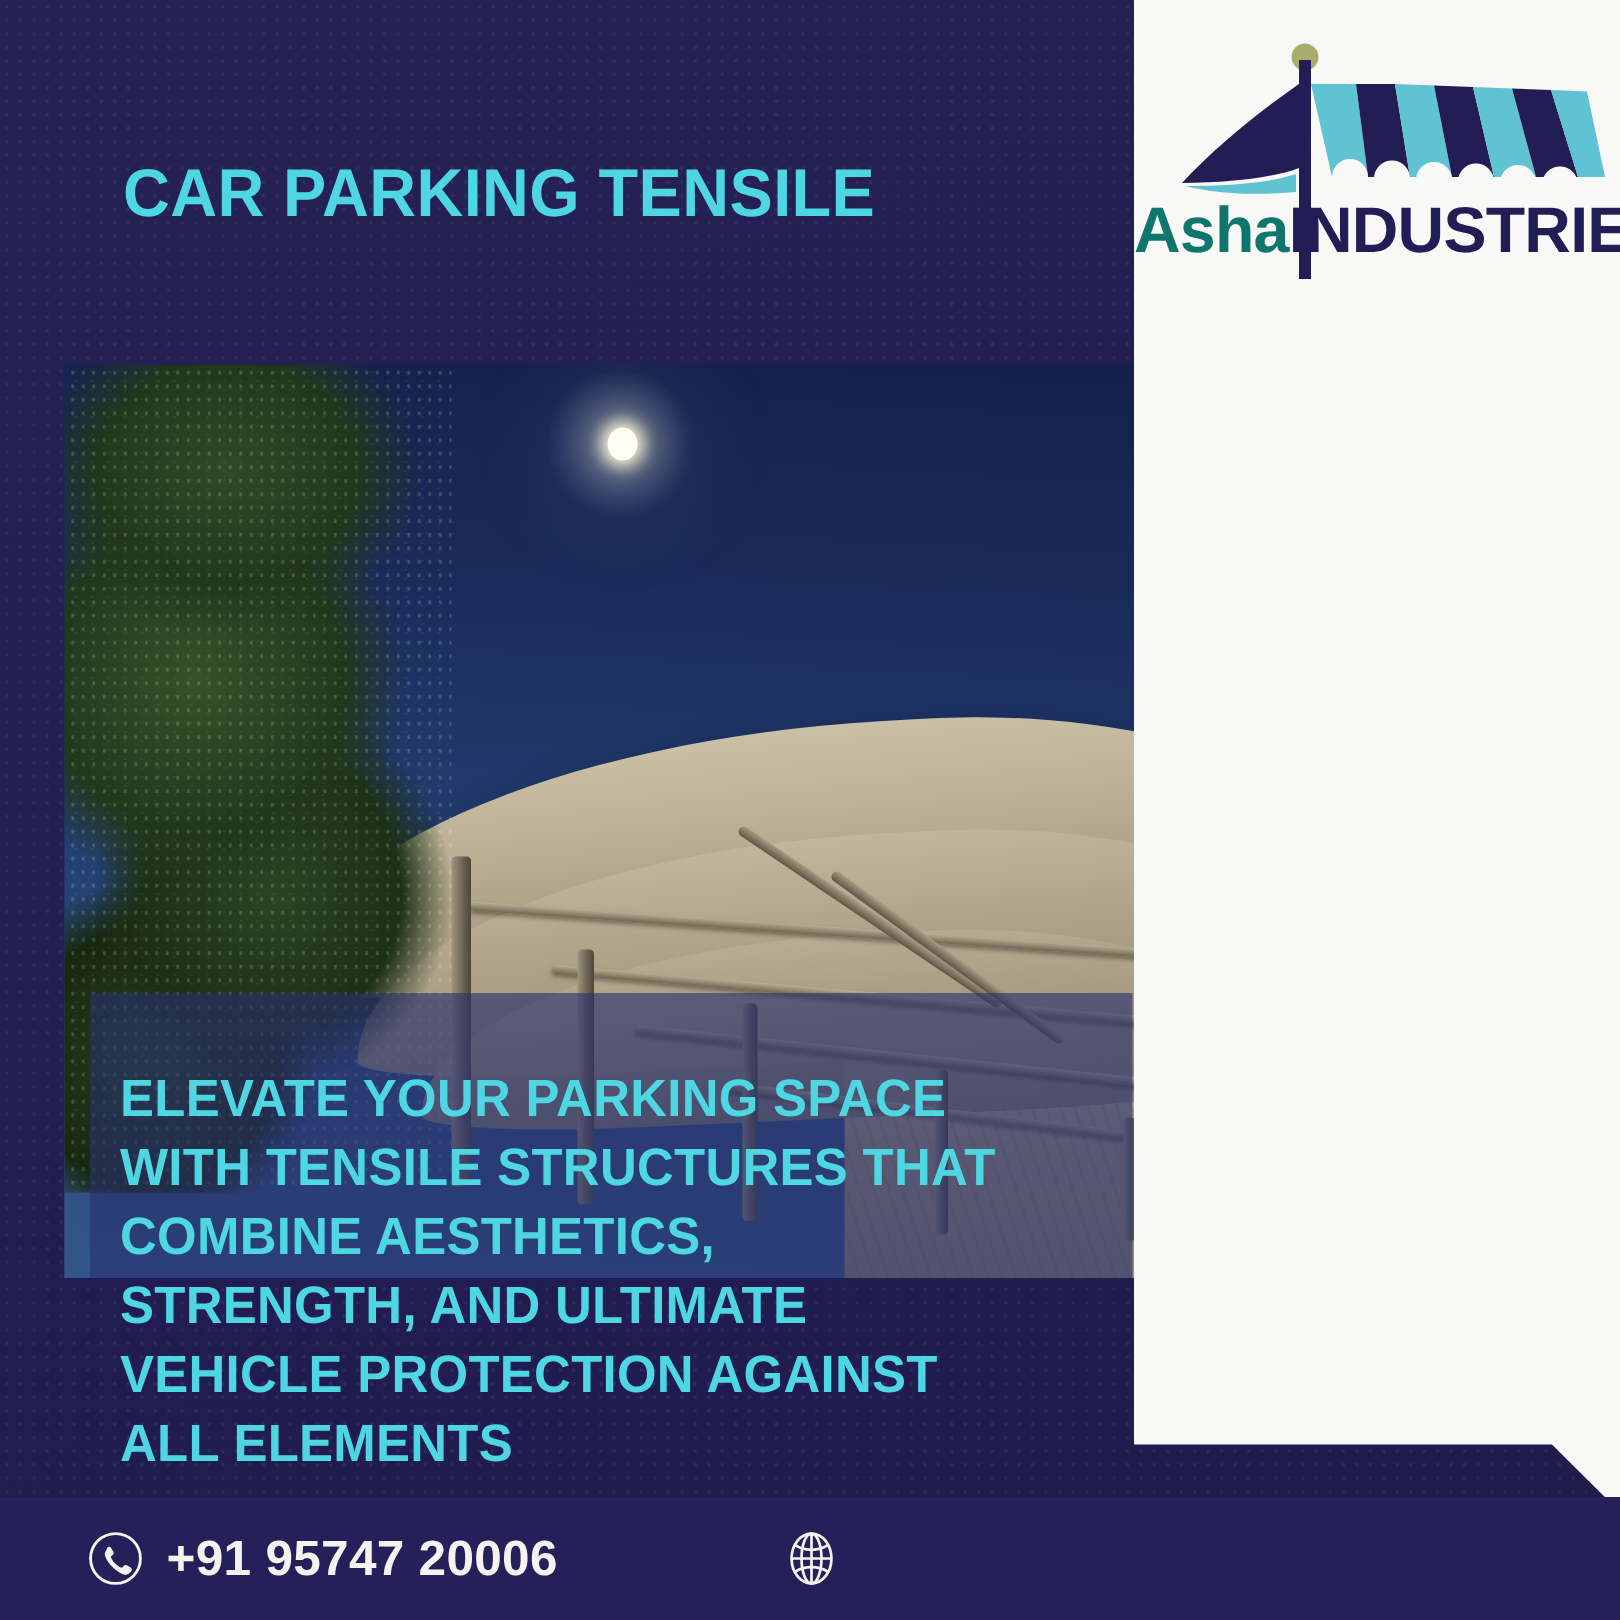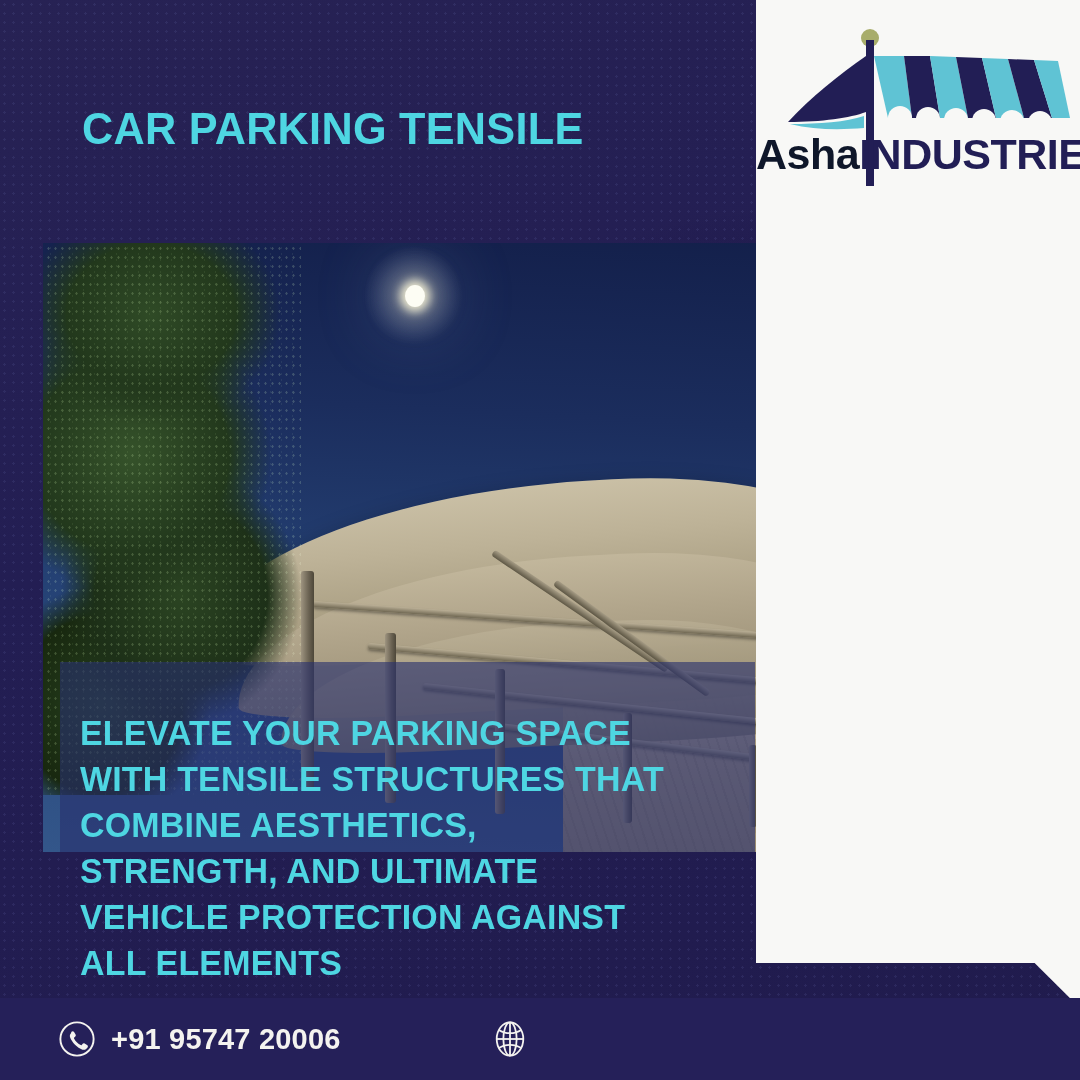--- a/index.html
+++ b/index.html
@@ -50,21 +50,21 @@
     clip-path:polygon(0 0, 100% 0, 100% 100%, 97.5% 100%, 86% 96.3%, 0 96.3%);
   }
   
   #logo-mark { position:absolute; left:14px; top:26px; width:300px; height:160px; }
   #brand-wordmark {
     position:absolute; left:0; right:6px; top:130px;
     text-align:center;
     font-size:43px; font-weight:700; letter-spacing:-.5px;
     white-space:nowrap;
   }
-  .brand-asha { color:#0f172a; }
+  .brand-asha { color:#0f766e; }
   .brand-industries { color:#221E55; }
 
   
   #photo {
     position:absolute; left:43px; top:243px; width:1005px; height:609px;
     z-index:3;
     overflow:hidden;
     background:linear-gradient(180deg,#1a2352 0%,#213567 45%,#2d4d80 80%,#3b5f8e 100%);
   }
   
@@ -227,21 +227,21 @@
     position:absolute; left:0; bottom:0; width:1080px; height:82px;
     background:#252059;
     z-index:8;
     display:flex; align-items:center;
   }
   .contact-item { display:flex; align-items:center; }
   #contact-phone { margin-left:58px; }
   #contact-web   { margin-left:150px; }
   .contact-icon { width:38px; height:38px; flex:0 0 38px; margin-right:15px; }
   .contact-text {
-    color:#F4F3EF; font-size:29px; font-weight:700; letter-spacing:.2px;
+    color:#F4F3EF; font-size:33px; font-weight:700; letter-spacing:.2px;
     white-space:nowrap;
   }
 </style>
 </head>
 <body>
 
 <div id="poster">
 
   <div id="dot-texture"></div>
 

